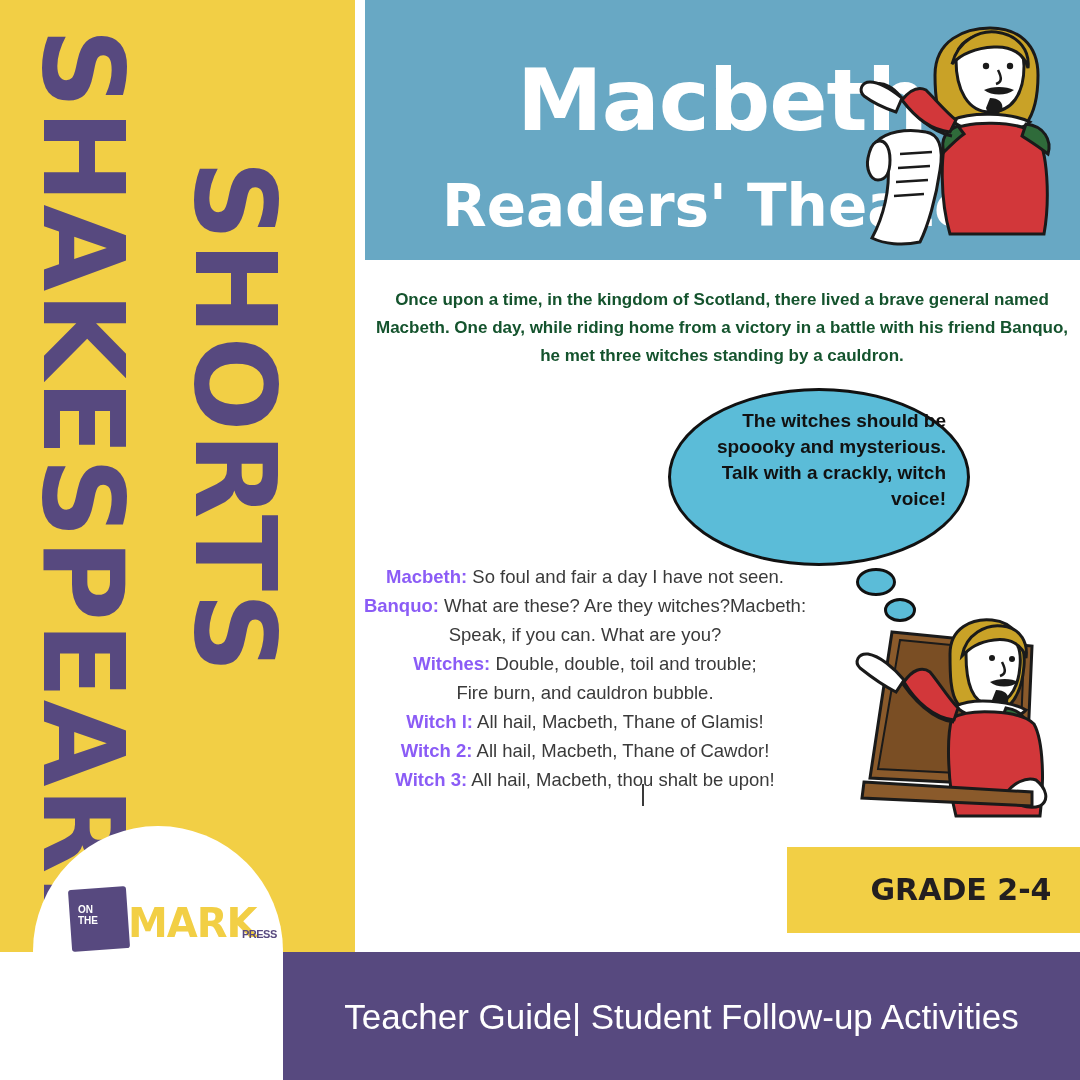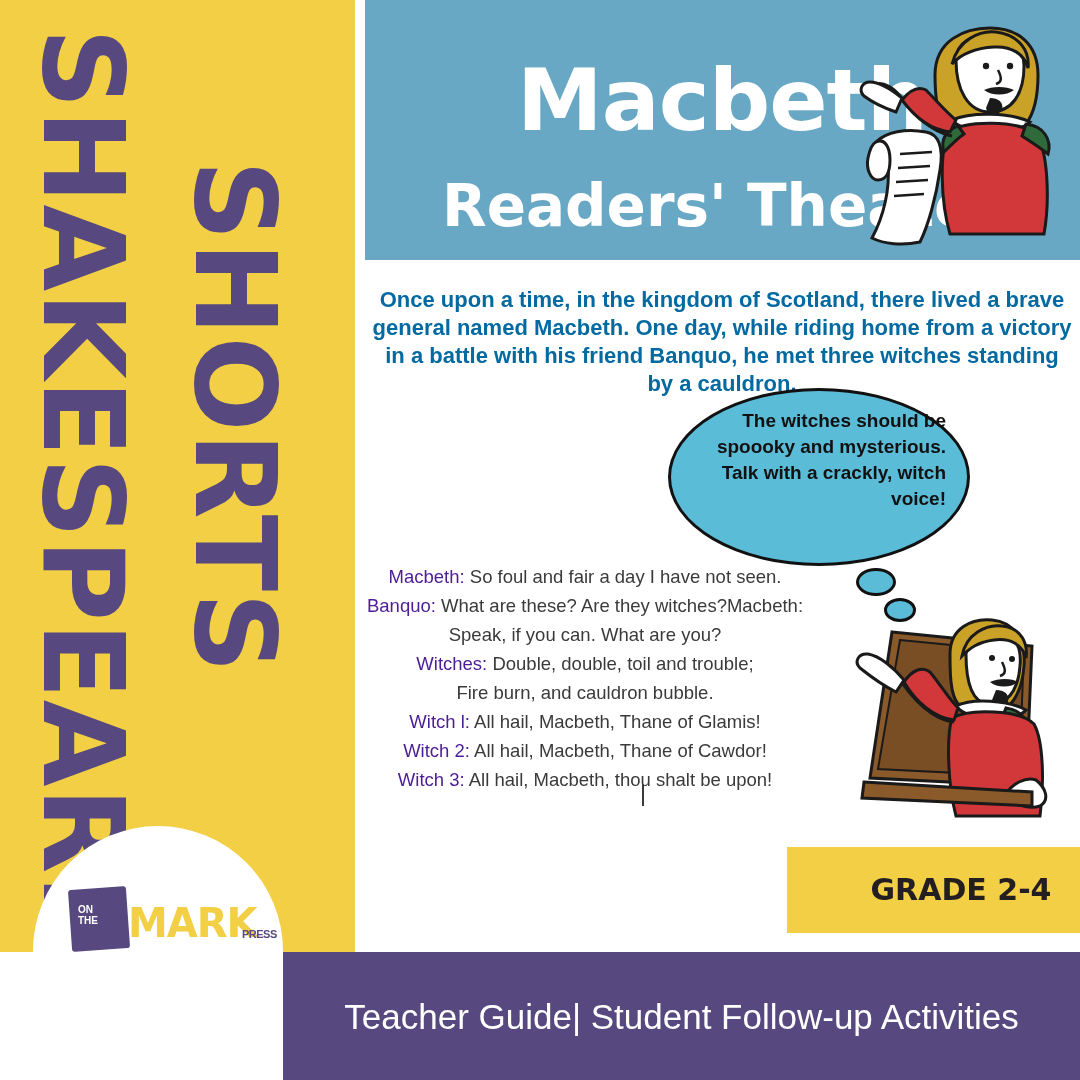--- a/index.html
+++ b/index.html
@@ -149,24 +149,24 @@
     line-height: 60px;
   }
 
   
   .intro {
     position: absolute;
     left: 372px;
     top: 286px;
     width: 700px;
     text-align: center;
-    font-size: 22px;
+    font-size: 17px;
     font-weight: bold;
     line-height: 28px;
-    color: #0369a1;
+    color: #14532d;
     font-family: "Liberation Sans", sans-serif;
   }
 
   
   .bubble {
     position: absolute;
     left: 668px;
     top: 388px;
     width: 296px;
     height: 172px;
@@ -215,22 +215,22 @@
     width: 460px;
   }
   .script-line {
     text-align: center;
     font-size: 18.5px;
     line-height: 29px;
     color: #3a3a3a;
     font-family: "Liberation Sans", sans-serif;
   }
   .script-line .who {
-    font-weight: normal;
-    color: #4c1d95;
+    font-weight: bold;
+    color: #8b5cf6;
   }
   .script-cursor {
     position: absolute;
     left: 287px;
     top: 222px;
     width: 2px;
     height: 22px;
     background: #3a3a3a;
   }
 

